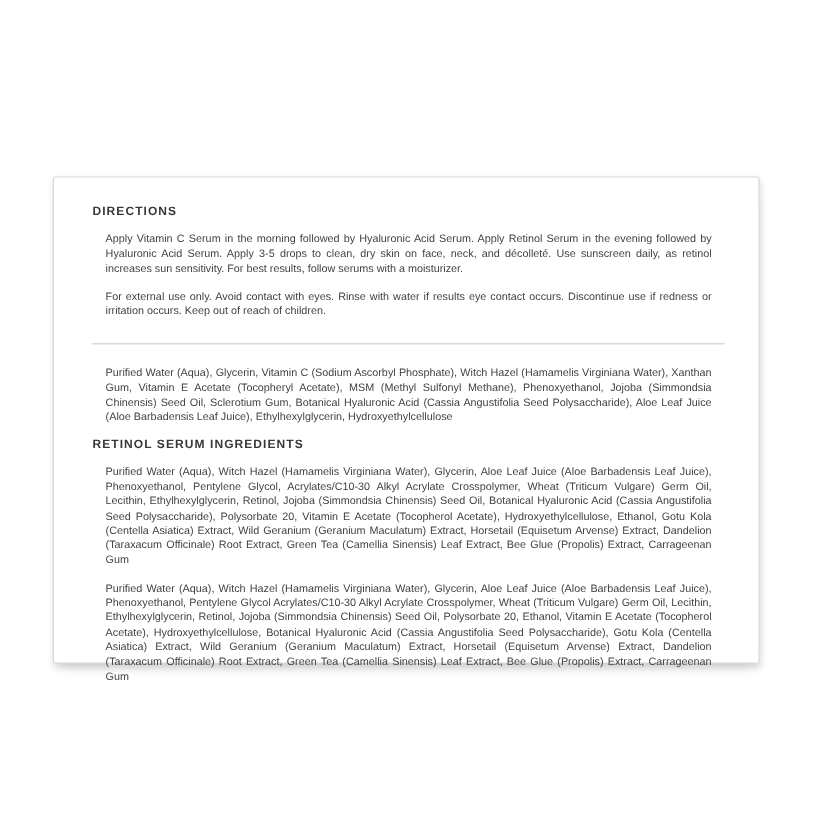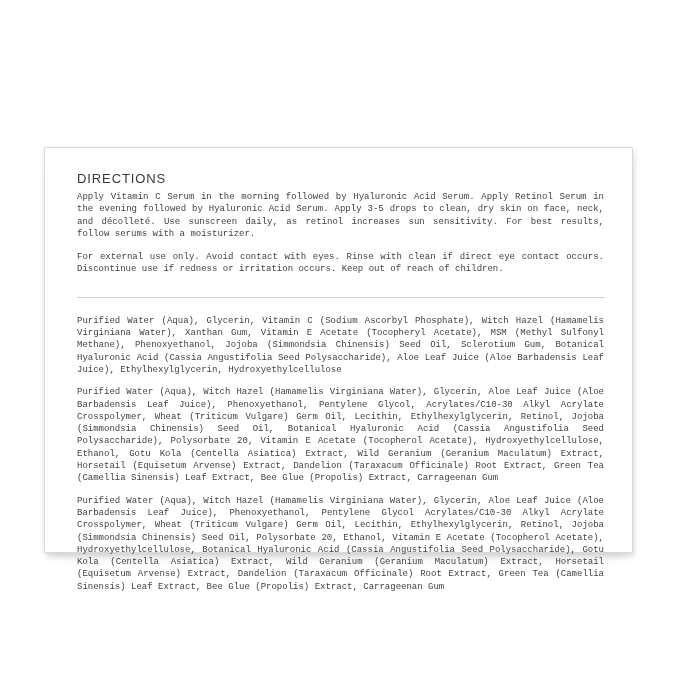--- a/index.html
+++ b/index.html
@@ -26,33 +26,32 @@
     box-sizing: border-box;
     background: #ffffff;
     border: 1px solid #d9d9d9;
     border-radius: 2px;
     box-shadow: 1px 3px 6px rgba(0,0,0,0.14), 0 8px 12px -6px rgba(0,0,0,0.10);
     padding: 23px 28px 0 32px;
     color: #424242;
   }
   .heading {
     margin: 0 0 5px 0;
-    font-size: 13px;
-    font-weight: normal;
+    font-size: 10px;
+    font-weight: bold;
     letter-spacing: 0.9px;
     color: #383838;
     text-transform: uppercase;
   }
   .body-text {
-    margin: 0;
+    margin: 11px;
     font-size: 9px;
     line-height: 12.3px;
     text-align: justify;
     color: #424242;
-    font-family: Liberation Mono, monospace;
   }
   .para-gap {
     margin-bottom: 11px;
   }
   .divider {
     border: none;
     border-top: 1px solid #cfcfcf;
     margin: 21px 0 17px 0;
     height: 0;
   }
@@ -65,30 +64,31 @@
 </style>
 </head>
 <body>
 
 <div class="stage">
   <div class="card">
 
     <section>
       <h2 class="heading">DIRECTIONS</h2>
       <p class="body-text para-gap">Apply Vitamin C Serum in the morning followed by Hyaluronic Acid Serum. Apply Retinol Serum in the evening followed by Hyaluronic Acid Serum. Apply 3-5 drops to clean, dry skin on face, neck, and décolleté. Use sunscreen daily, as retinol increases sun sensitivity. For best results, follow serums with a moisturizer.</p>
-      <p class="body-text">For external use only. Avoid contact with eyes. Rinse with clean if direct eye contact occurs. Discontinue use if redness or irritation occurs. Keep out of reach of children.</p>
+      <p class="body-text">For external use only. Avoid contact with eyes. Rinse with water if results eye contact occurs. Discontinue use if redness or irritation occurs. Keep out of reach of children.</p>
     </section>
 
     <hr class="divider">
 
     <section class="ingredient-section first">
       <p class="body-text">Purified Water (Aqua), Glycerin, Vitamin C (Sodium Ascorbyl Phosphate), Witch Hazel (Hamamelis Virginiana Water), Xanthan Gum, Vitamin E Acetate (Tocopheryl Acetate), MSM (Methyl Sulfonyl Methane), Phenoxyethanol, Jojoba (Simmondsia Chinensis) Seed Oil, Sclerotium Gum, Botanical Hyaluronic Acid (Cassia Angustifolia Seed Polysaccharide), Aloe Leaf Juice (Aloe Barbadensis Leaf Juice), Ethylhexylglycerin, Hydroxyethylcellulose</p>
     </section>
 
     <section class="ingredient-section">
+      <h2 class="heading">RETINOL SERUM INGREDIENTS</h2>
       <p class="body-text">Purified Water (Aqua), Witch Hazel (Hamamelis Virginiana Water), Glycerin, Aloe Leaf Juice (Aloe Barbadensis Leaf Juice), Phenoxyethanol, Pentylene Glycol, Acrylates/C10-30 Alkyl Acrylate Crosspolymer, Wheat (Triticum Vulgare) Germ Oil, Lecithin, Ethylhexylglycerin, Retinol, Jojoba (Simmondsia Chinensis) Seed Oil, Botanical Hyaluronic Acid (Cassia Angustifolia Seed Polysaccharide), Polysorbate 20, Vitamin E Acetate (Tocopherol Acetate), Hydroxyethylcellulose, Ethanol, Gotu Kola (Centella Asiatica) Extract, Wild Geranium (Geranium Maculatum) Extract, Horsetail (Equisetum Arvense) Extract, Dandelion (Taraxacum Officinale) Root Extract, Green Tea (Camellia Sinensis) Leaf Extract, Bee Glue (Propolis) Extract, Carrageenan Gum</p>
     </section>
 
     <section class="ingredient-section">
       <p class="body-text">Purified Water (Aqua), Witch Hazel (Hamamelis Virginiana Water), Glycerin, Aloe Leaf Juice (Aloe Barbadensis Leaf Juice), Phenoxyethanol, Pentylene Glycol Acrylates/C10-30 Alkyl Acrylate Crosspolymer, Wheat (Triticum Vulgare) Germ Oil, Lecithin, Ethylhexylglycerin, Retinol, Jojoba (Simmondsia Chinensis) Seed Oil, Polysorbate 20, Ethanol, Vitamin E Acetate (Tocopherol Acetate), Hydroxyethylcellulose, Botanical Hyaluronic Acid (Cassia Angustifolia Seed Polysaccharide), Gotu Kola (Centella Asiatica) Extract, Wild Geranium (Geranium Maculatum) Extract, Horsetail (Equisetum Arvense) Extract, Dandelion (Taraxacum Officinale) Root Extract, Green Tea (Camellia Sinensis) Leaf Extract, Bee Glue (Propolis) Extract, Carrageenan Gum</p>
     </section>
 
   </div>
 </div>
 

